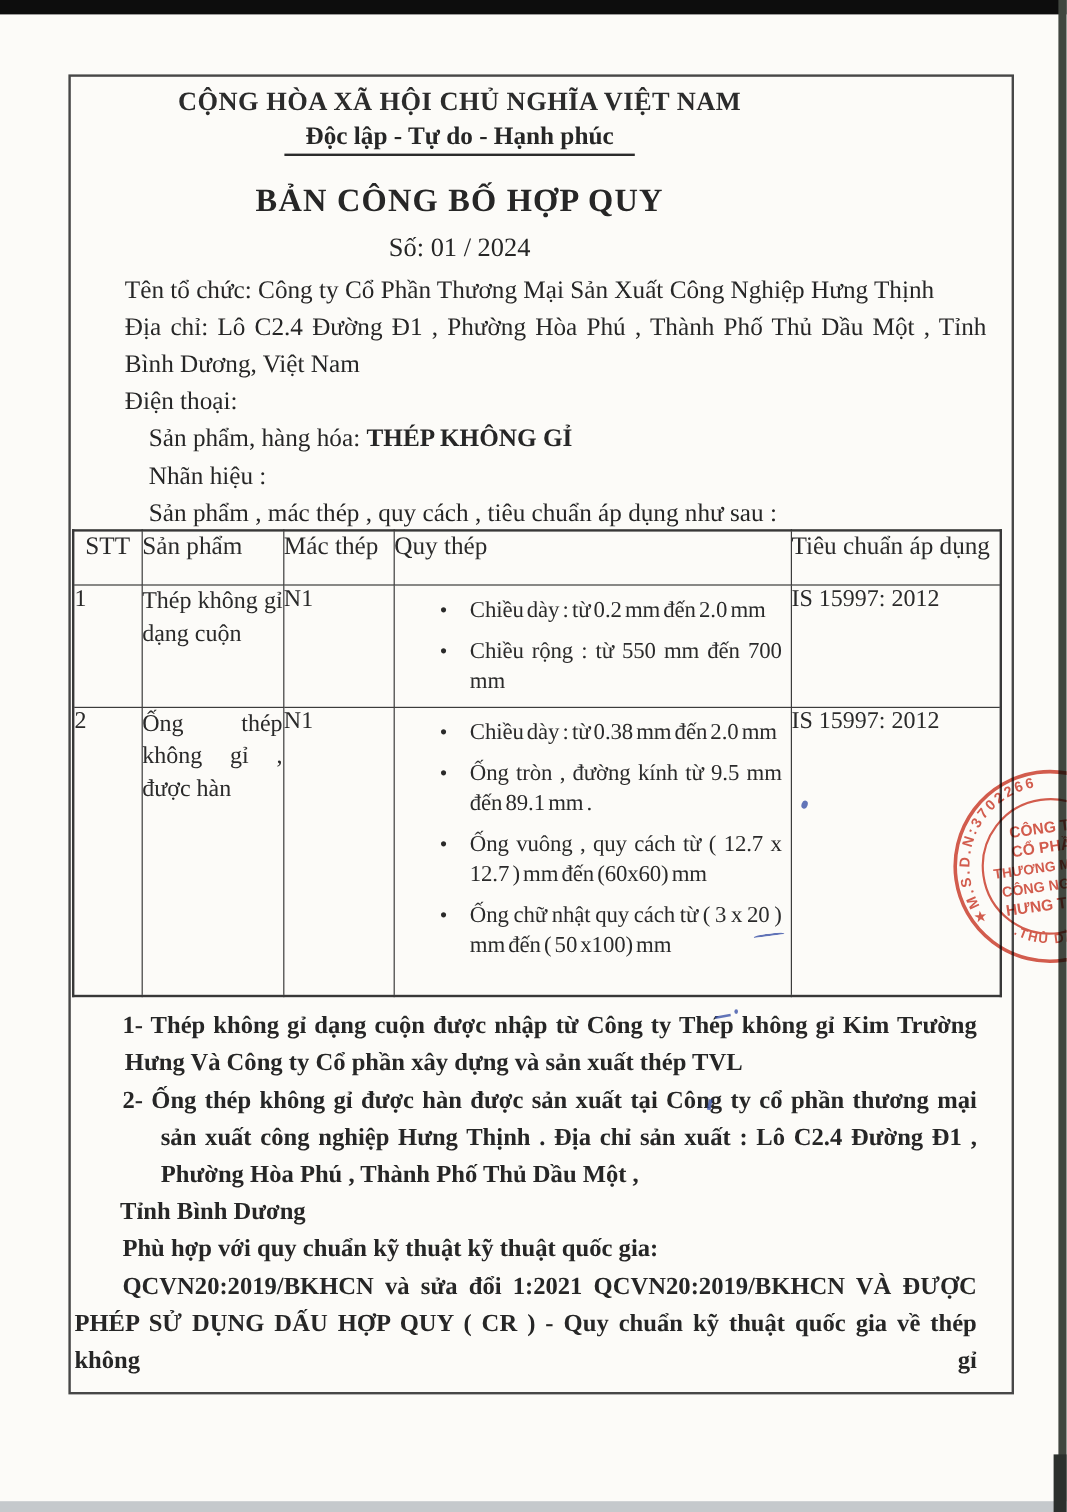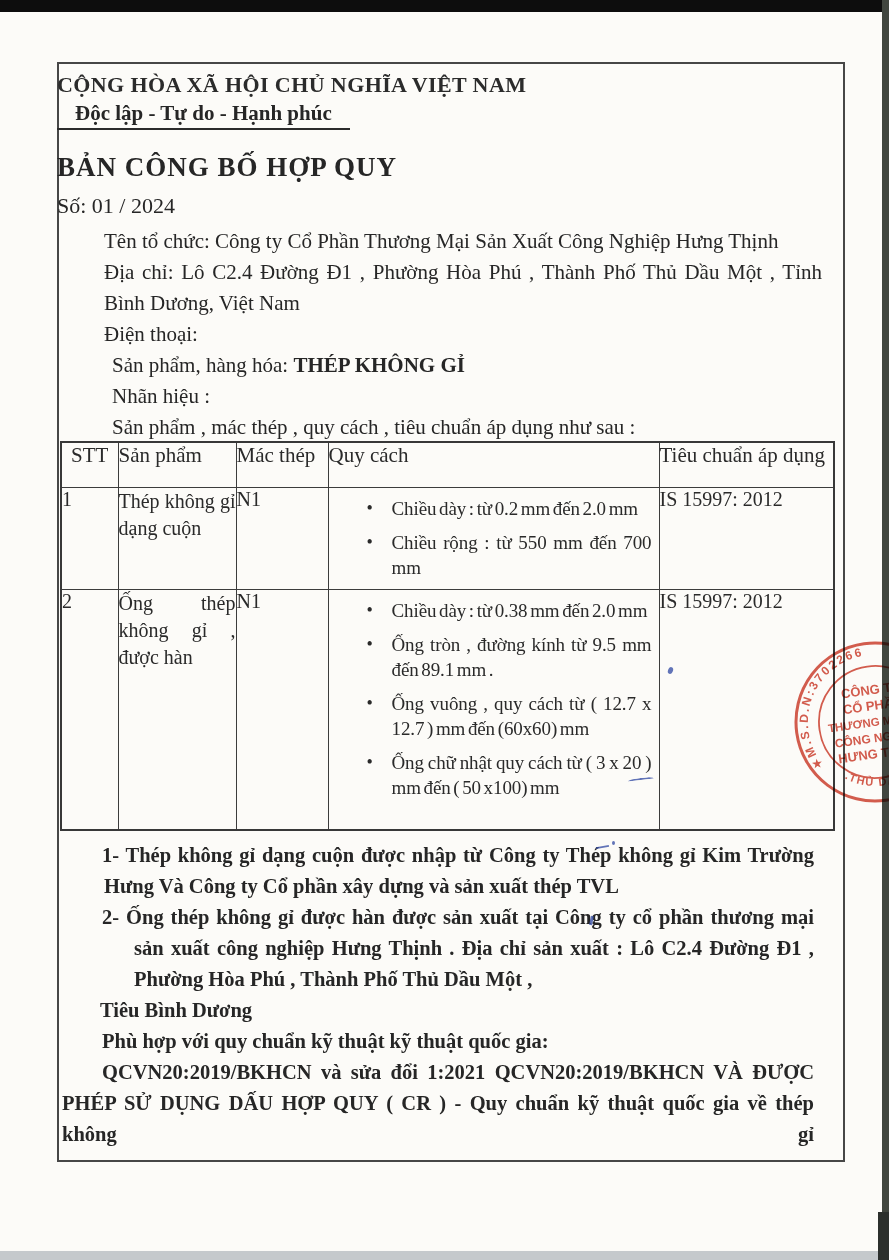--- a/index.html
+++ b/index.html
@@ -11,33 +11,33 @@
   .scan-top    { position:absolute; left:0; top:0; width:889px; height:12px; background:#0d0d0d; }
   .scan-right  { position:absolute; left:882px; top:0; width:7px; height:1260px; background:#41463f; }
   .scan-bottom { position:absolute; left:0; top:1251px; width:889px; height:9px; background:#c5c9cc; }
   .scan-corner { position:absolute; left:878px; top:1212px; width:11px; height:48px; background:#2c302d; }
 
   .frame {
     position:absolute; left:57px; top:62px; width:784px; height:1096px;
     border:2px solid #474747;
   }
 
-  .center-band { position:absolute; left:57px; width:652px; }
+  .center-band { position:absolute; left:57px; width:652px; text-align:center; }
   .republic { top:72px;  font-size:22px; font-weight:bold; letter-spacing:0.4px; color:#2b2b2b; }
   .motto-band { top:101px; }
   .motto { display:inline-block; font-size:21px; font-weight:bold; padding:0 18px 2px 18px; border-bottom:2.5px solid #2b2b2b; }
   .doc-title { top:152px; font-size:27px; font-weight:bold; letter-spacing:1px; }
   .doc-number { top:193px; font-size:22px; }
 
   .info {
     position:absolute; left:104px; top:226px; width:718px;
     font-size:21px; line-height:31px;
   }
   .info .just { text-align:justify; }
-  .indented { margin-left:8px; }
+  .indented { margin-left:20px; }
   .bold { font-weight:bold; }
 
   table.spec-table {
     position:absolute; left:60px; top:441px; width:773px;
     border-collapse:collapse; table-layout:fixed;
     font-size:20px; color:#2a2a2a;
   }
   table.spec-table td, table.spec-table th {
     border:1.6px solid #3c3c3c; vertical-align:top; padding:0; font-weight:normal; text-align:left;
   }
@@ -112,21 +112,21 @@
         <col style="width:118px">
         <col style="width:92px">
         <col style="width:331px">
         <col style="width:175px">
       </colgroup>
     <tbody>
         <tr>
       <th class="hcell c">STT</th>
       <th class="hcell">Sản phẩm</th>
       <th class="hcell">Mác thép</th>
-      <th class="hcell">Quy cách</th>
+      <th class="hcell">Quy thép</th>
       <th class="hcell">Tiêu chuẩn áp dụng</th>
     </tr>
     <tr style="height:93px">
       <td class="c-stt">1</td>
       <td class="c-prod">
             <div class="ptext">Thép không gỉ dạng cuộn</div>
           </td>
       <td class="c-grade">N1</td>
       <td>
         <div class="spec-item">
@@ -165,21 +165,21 @@
             </div>
       </td>
       <td class="c-std">IS 15997: 2012</td>
     </tr>
   </tbody>
     </table>
 
   <div class="notes">
     <div class="note-1">1- Thép không gỉ dạng cuộn được nhập từ Công ty Thép không gỉ Kim Trường Hưng Và Công ty Cổ phần xây dựng và sản xuất thép TVL</div>
     <div class="note-2">2- Ống thép không gỉ được hàn được sản xuất tại Công ty cổ phần thương mại sản xuất công nghiệp Hưng Thịnh . Địa chỉ sản xuất : Lô C2.4 Đường Đ1 , Phường Hòa Phú , Thành Phố Thủ Dầu Một ,</div>
-    <div class="note-province">Tiêu Bình Dương</div>
+    <div class="note-province">Tỉnh Bình Dương</div>
     <div class="note-conform">Phù hợp với quy chuẩn kỹ thuật kỹ thuật quốc gia:</div>
     <div class="note-reg">QCVN20:2019/BKHCN và sửa đổi 1:2021 QCVN20:2019/BKHCN VÀ ĐƯỢC PHÉP SỬ DỤNG DẤU HỢP QUY ( CR ) -  Quy chuẩn kỹ thuật quốc gia về thép không gỉ</div>
   </div>
 
   <svg class="stamp" width="200" height="185" viewBox="0 0 200 185">
     <g transform="rotate(-8 88 88)">
       <circle cx="88" cy="88" r="79" fill="none" stroke="#cf4636" stroke-width="3"></circle>
       <circle cx="88" cy="88" r="56" fill="none" stroke="#cf4636" stroke-width="1.8"></circle>
       <defs>
         <path id="arcTop" d="M 27.3 116.3 A 67 67 0 1 1 152.7 70.7" fill="none"></path>

